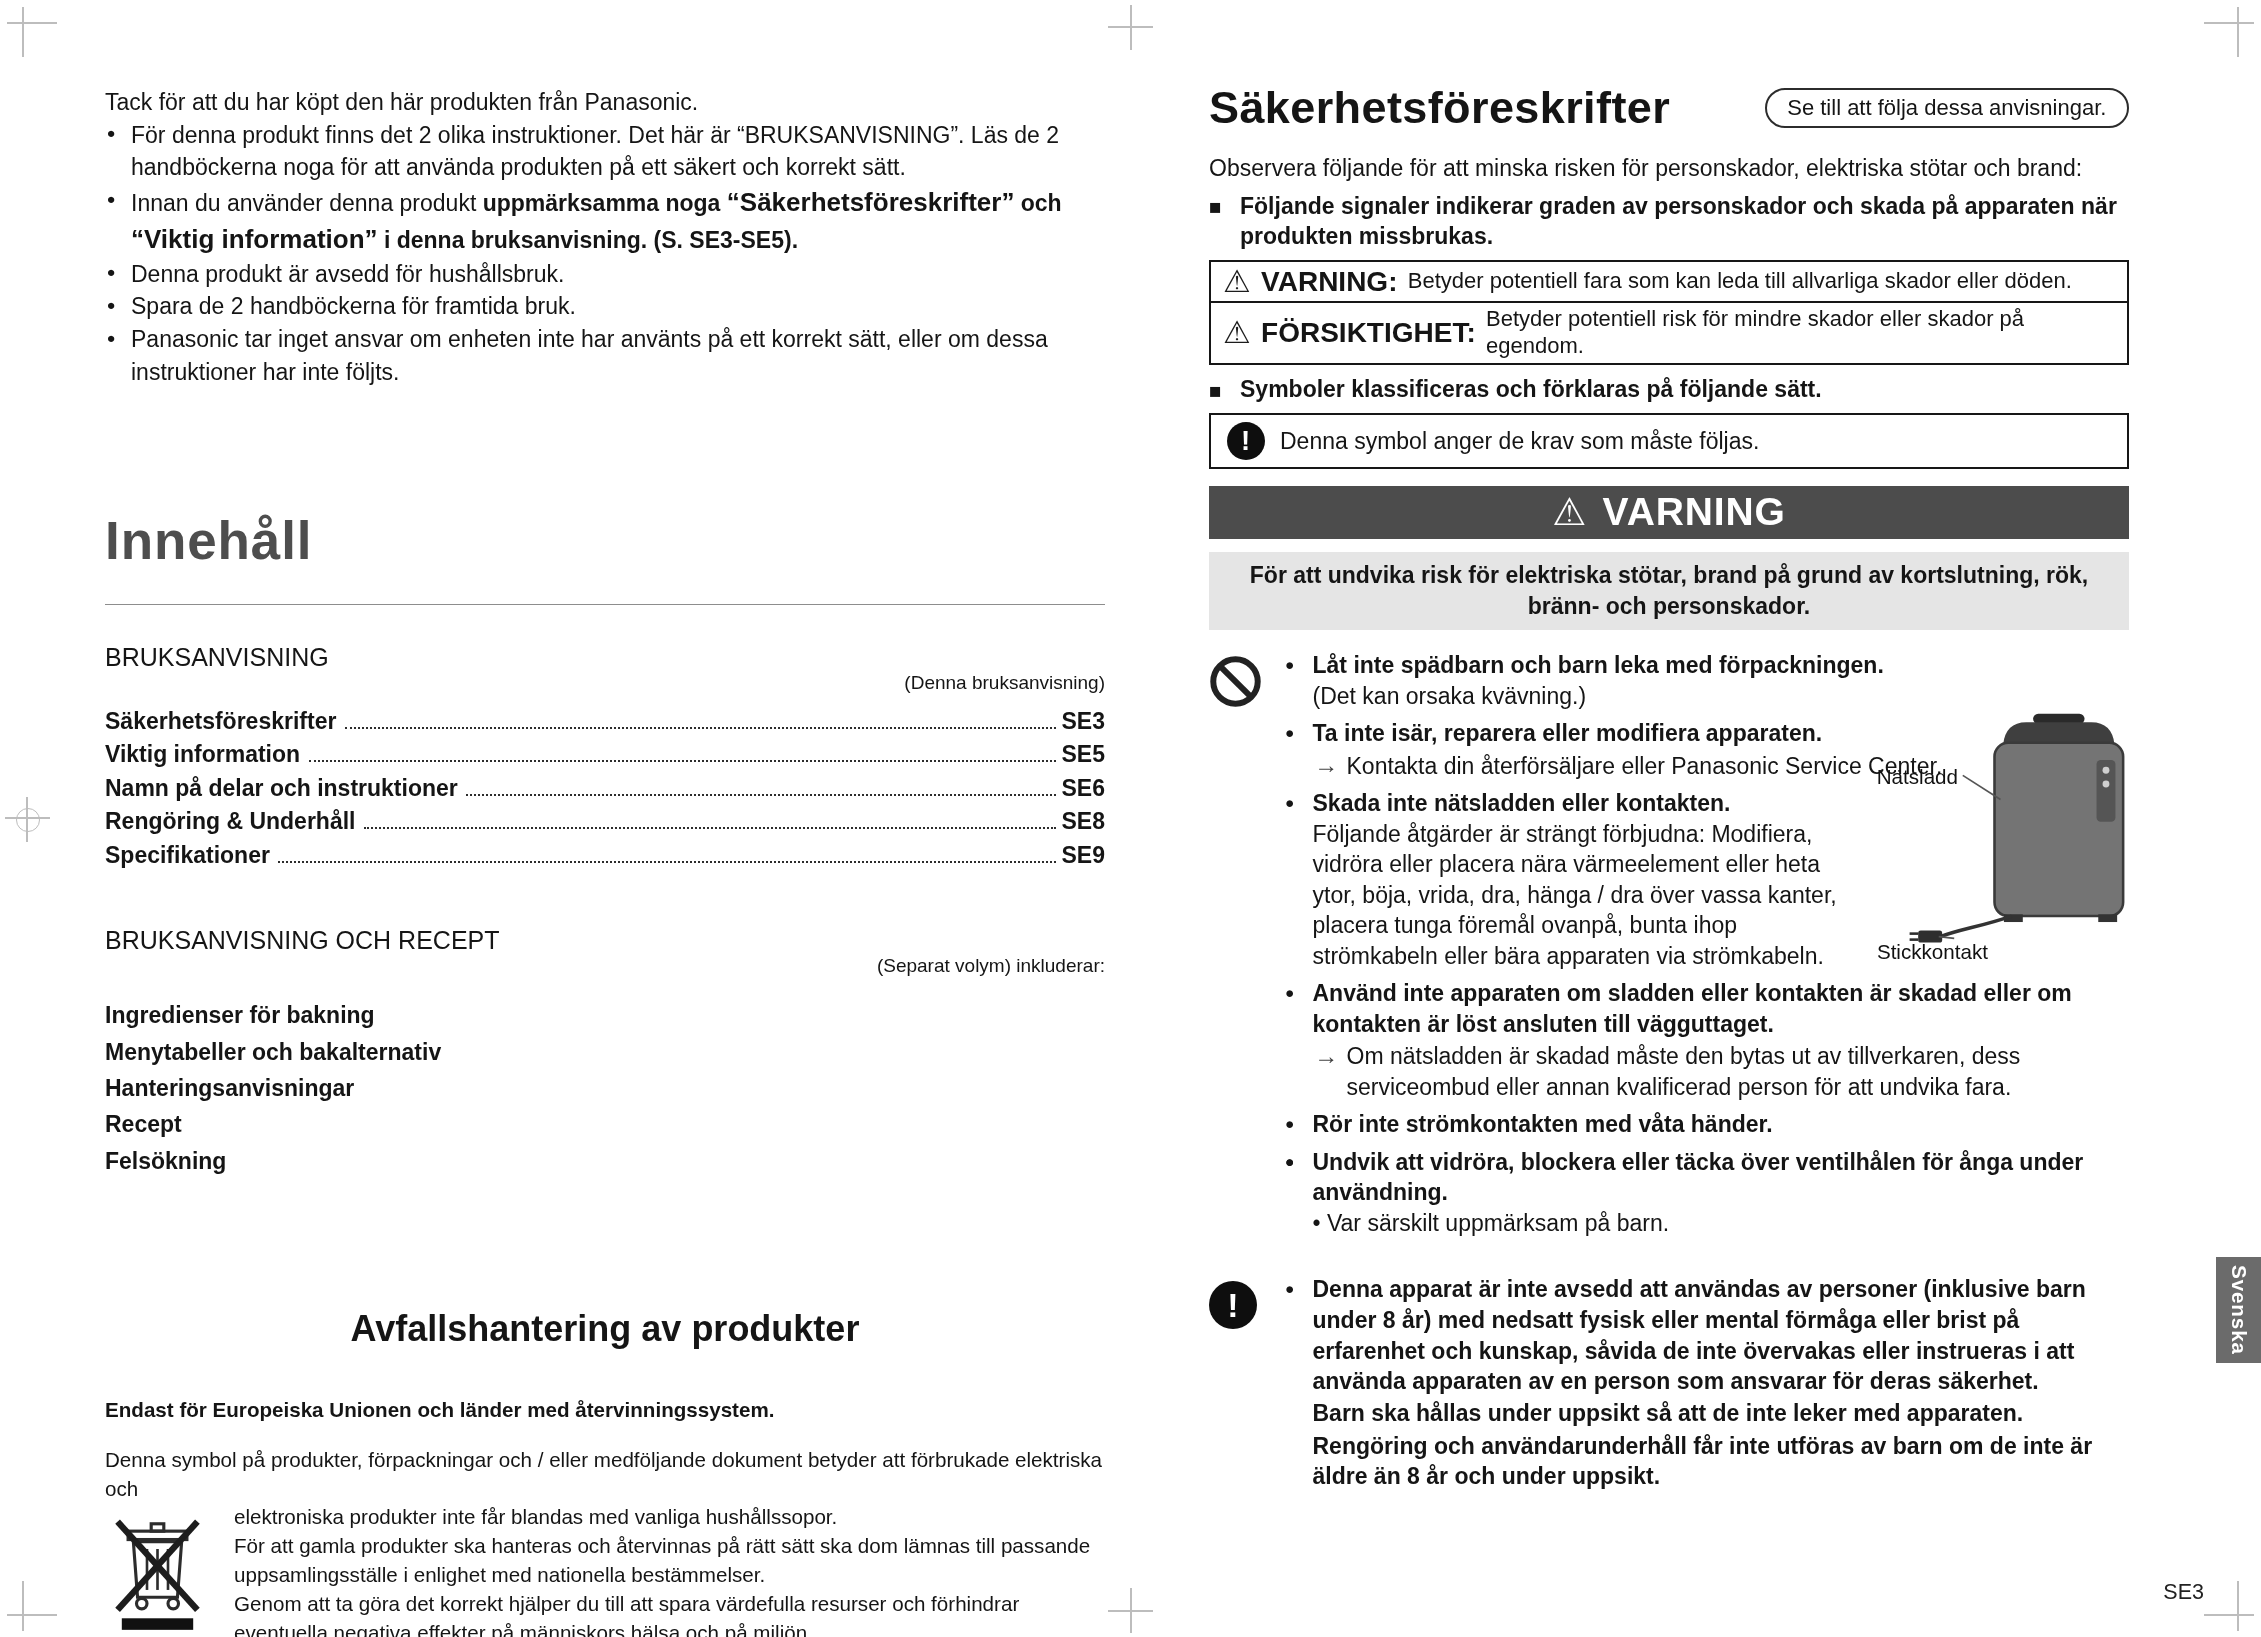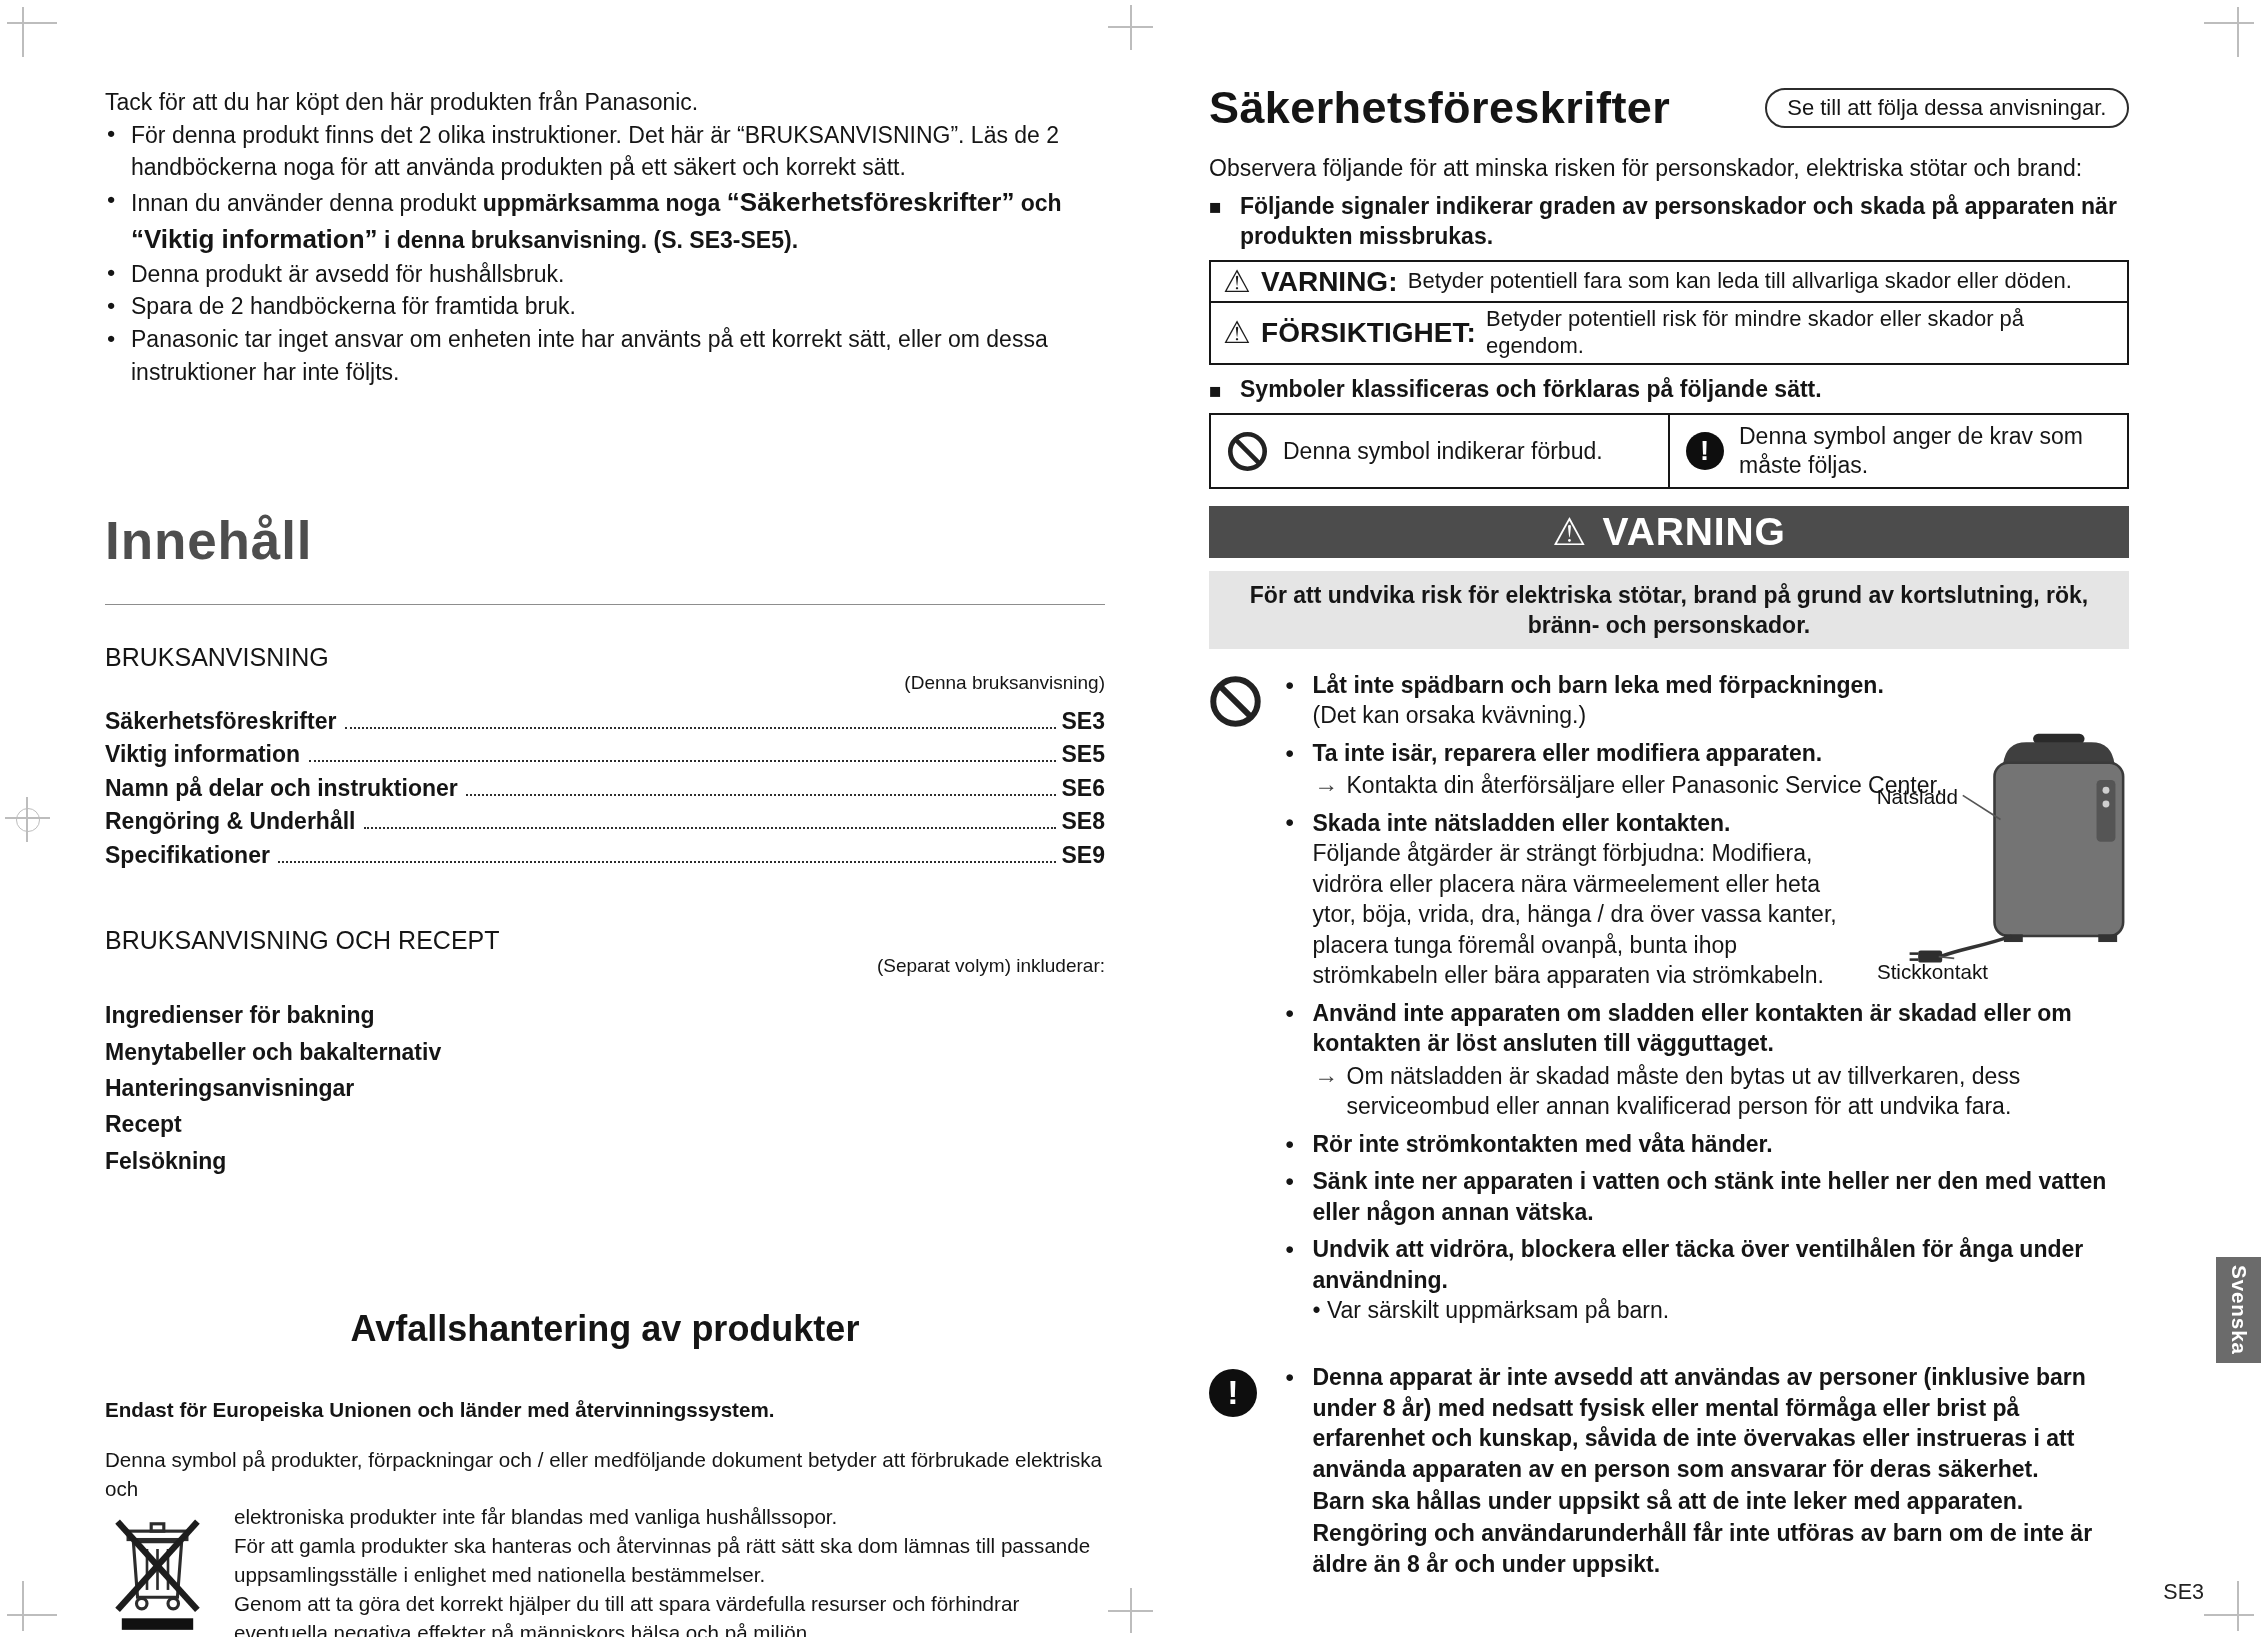--- a/index.html
+++ b/index.html
@@ -214,27 +214,20 @@
         <span class="warn-glyph">⚠</span>
         <span class="sig-term">FÖRSIKTIGHET:</span>
         <span class="sig-desc">Betyder potentiell risk för mindre skador eller skador på egendom.</span>
       </div>
     </div>
 
     <div class="sq-head"><span class="sq">■</span><span>Symboler klassificeras och förklaras på följande sätt.</span></div>
 
     <div class="sym-table">
       <div class="sym-cell">
-        <svg width="41" height="41" viewBox="0 0 62 62">
-          <circle cx="31" cy="31" r="26" fill="none" stroke="#222" stroke-width="7"></circle>
-          <line x1="13.5" y1="13.5" x2="48.5" y2="48.5" stroke="#222" stroke-width="7"></line>
-        </svg>
-        <span>Denna symbol indikerar förbud.</span>
-      </div>
-      <div class="sym-cell">
         <span class="mand-icon" style="width:38px;height:38px;font-size:27.5px;margin:0;flex:0 0 38px;">!</span>
         <span>Denna symbol anger de krav som måste följas.</span>
       </div>
     </div>
 
     <div class="banner">
       <span class="warn-glyph">⚠</span>
       <span>VARNING</span>
     </div>
 
@@ -254,21 +247,21 @@
         <div class="p-item"><span class="blt">●</span><span class="p-bold">Ta inte isär, reparera eller modifiera apparaten.</span>
           <div class="arrow-line"><span class="arr">→</span><span>Kontakta din återförsäljare eller Panasonic Service Center.</span></div>
         </div>
         <div class="p-item"><span class="blt">●</span><span class="p-bold">Skada inte nätsladden eller kontakten.</span>
           <div class="item3-text">Följande åtgärder är strängt förbjudna: Modifiera, vidröra eller placera nära värmeelement eller heta ytor, böja, vrida, dra, hänga / dra över vassa kanter, placera tunga föremål ovanpå, bunta ihop strömkabeln eller bära apparaten via strömkabeln.</div>
         </div>
         <div class="p-item"><span class="blt">●</span><span class="p-bold">Använd inte apparaten om sladden eller kontakten är skadad eller om kontakten är löst ansluten till vägguttaget.</span>
           <div class="arrow-line"><span class="arr">→</span><span>Om nätsladden är skadad måste den bytas ut av tillverkaren, dess serviceombud eller annan kvalificerad person för att undvika fara.</span></div>
         </div>
         <div class="p-item"><span class="blt">●</span><span class="p-bold">Rör inte strömkontakten med våta händer.</span></div>
-        <div class="p-item"><span class="blt">●</span><span class="p-bold">Sänk inte ner apparaten i vatten och stänk inte heller ner den med vatten eller någon annan vätska.</span></div>
+        <div class="p-item"><span class="blt">●</span></div>
         <div class="p-item"><span class="blt">●</span><span class="p-bold">Undvik att vidröra, blockera eller täcka över ventilhålen för ånga under användning.</span>
           <div class="p-norm">• Var särskilt uppmärksam på barn.</div>
         </div>
       </div>
 
       <div class="illustration">
         <svg width="283" height="268" viewBox="0 0 330 312">
           <rect x="210" y="4" width="60" height="12" rx="6" fill="#2a2a2a"></rect>
           <path d="M175,40 Q178,14 202,14 L278,14 Q302,14 305,40 Z" fill="#3f3f3f"></path>
           <rect x="165" y="38" width="150" height="202" rx="16" fill="#747474" stroke="#3a3a3a" stroke-width="3"></rect>

